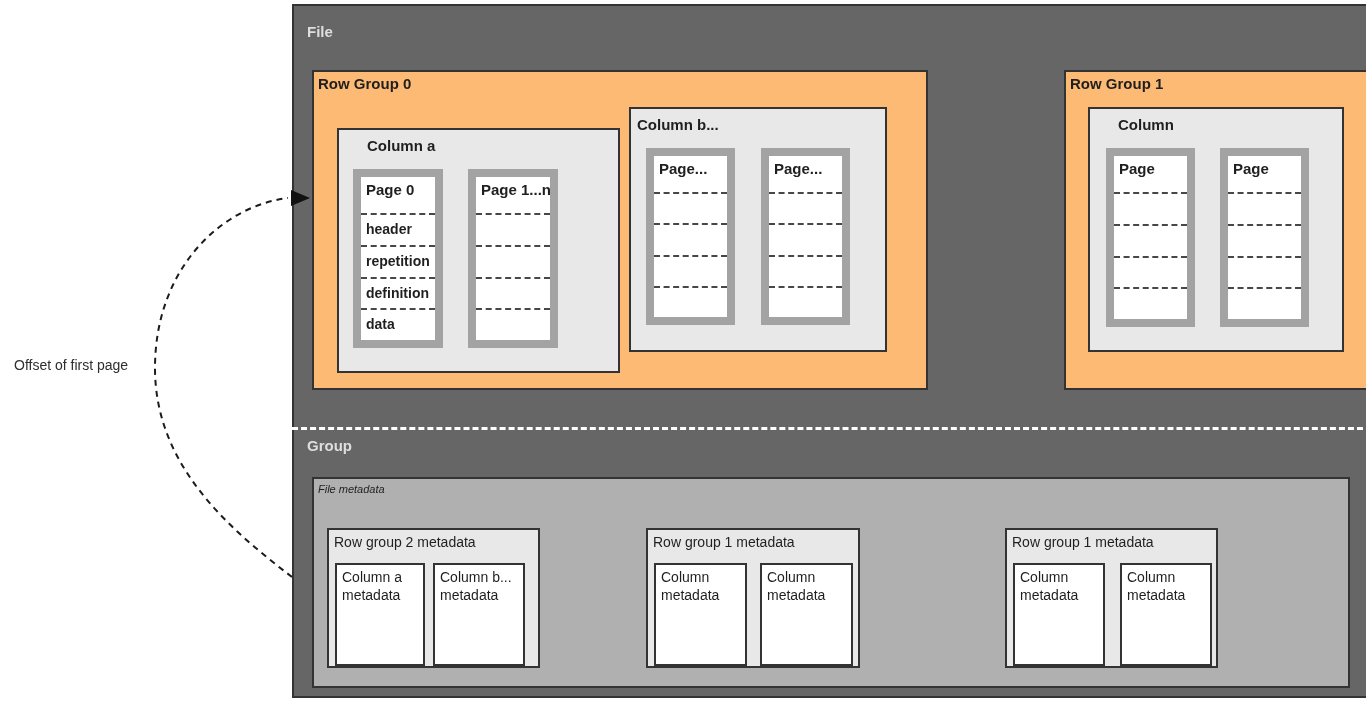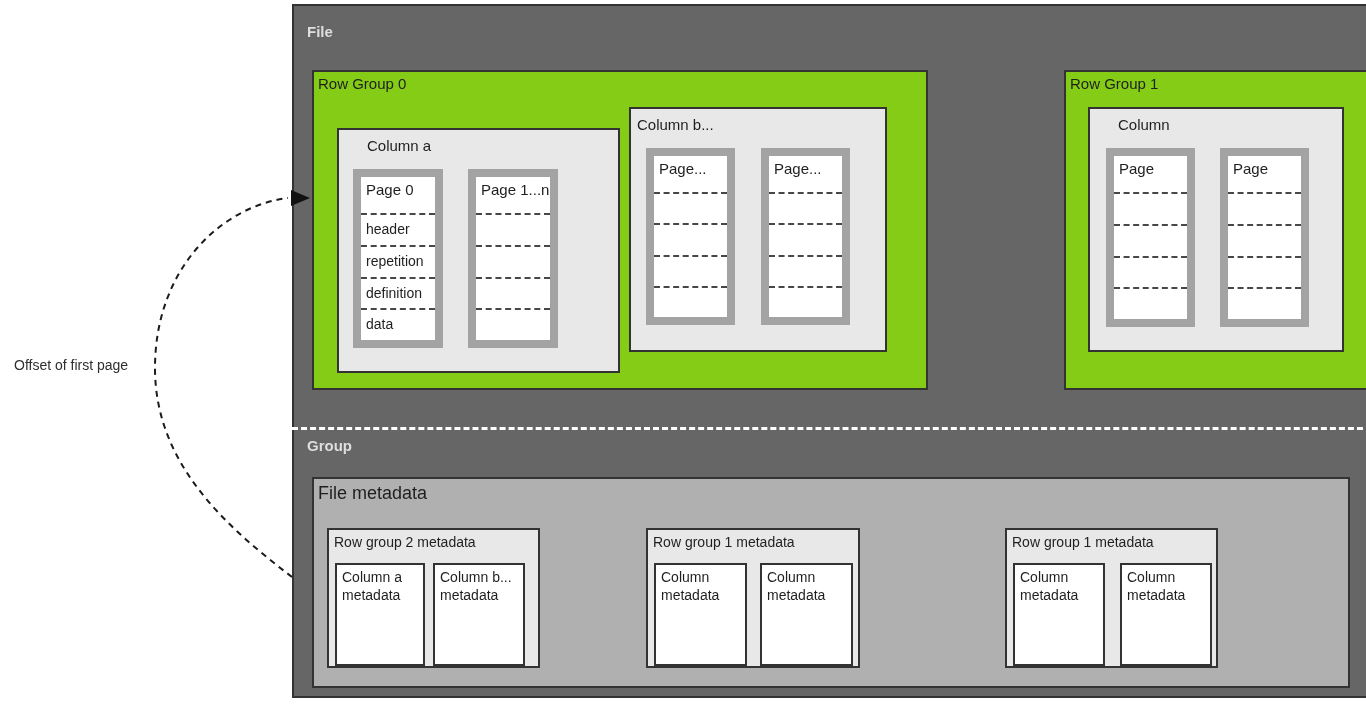--- a/index.html
+++ b/index.html
@@ -35,22 +35,23 @@
   .dashed-separator {
     position: absolute;
     left: -2px; top: 421px;
     width: 1080px; height: 0;
     border-top: 3px dashed #ffffff;
   }
 
   
   .row-group {
     position: absolute;
-    background: #84cc16;
-    border: 2px solid #333333;
+    background: #fdba74;
+    border: 2px solid #333333;
+    font-weight: bold;
   }
   #rg0 { left: 18px;  top: 64px; width: 616px; height: 320px; }
   #rg1 { left: 770px; top: 64px; width: 306px; height: 320px; }
   .rg-label {
     position: absolute;
     left: 4px; top: 3px;
     font-size: 15px;
     white-space: nowrap;
   }
 
@@ -107,22 +108,23 @@
   .file-metadata {
     position: absolute;
     left: 18px; top: 471px;
     width: 1038px; height: 211px;
     background: #b0b0b0;
     border: 2px solid #333333;
   }
   .fm-label {
     position: absolute;
     left: 4px; top: 4px;
-    font-size: 18px;
-    white-space: nowrap;
+    font-size: 11px;
+    white-space: nowrap;
+    font-style: italic;
   }
   .rg-meta {
     position: absolute;
     top: 49px;
     height: 140px;
     background: #e8e8e8;
     border: 2px solid #333333;
   }
   #rgm0 { left: 13px;  width: 213px; }
   #rgm1 { left: 332px; width: 214px; }

